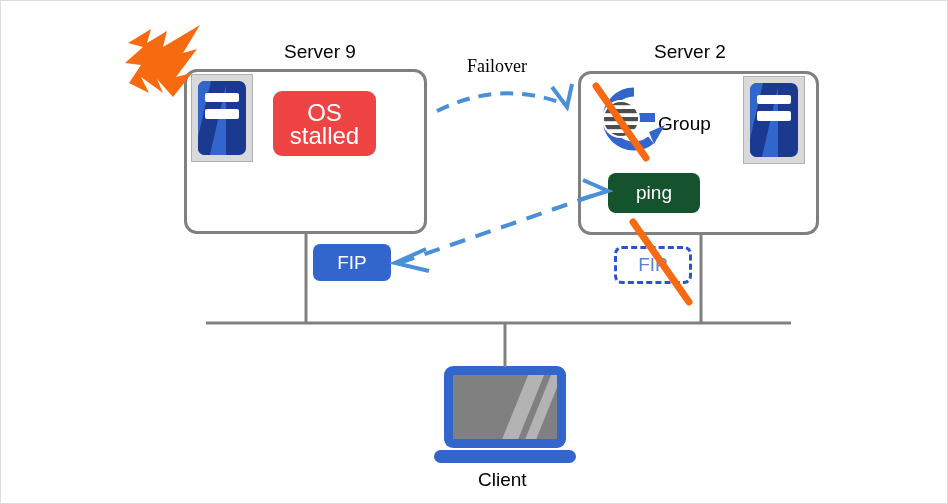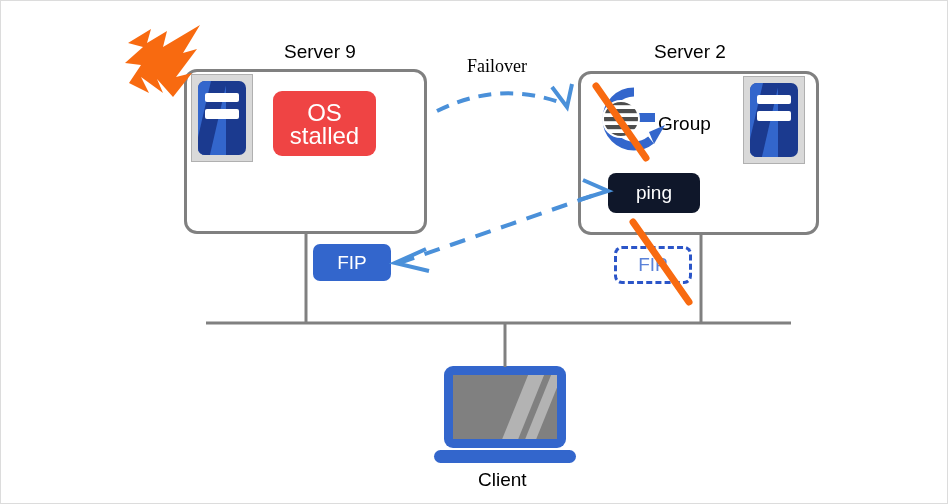--- a/index.html
+++ b/index.html
@@ -35,21 +35,21 @@
 
   
   .os-box{
     position:absolute;background:#ef4444;border-radius:9px;
     color:#ffffff;font-size:24px;line-height:23px;text-align:center;
     display:flex;align-items:center;justify-content:center;
   }
 
   
   .ping-box{
-    position:absolute;background:#0f172a;border-radius:8px;
+    position:absolute;background:#14532d;border-radius:8px;
     color:#ffffff;font-size:19px;
     display:flex;align-items:center;justify-content:center;
   }
 
   
   .fip-active{
     position:absolute;background:#3366cc;border-radius:7px;
     color:#ffffff;font-size:19px;
     display:flex;align-items:center;justify-content:center;
   }

